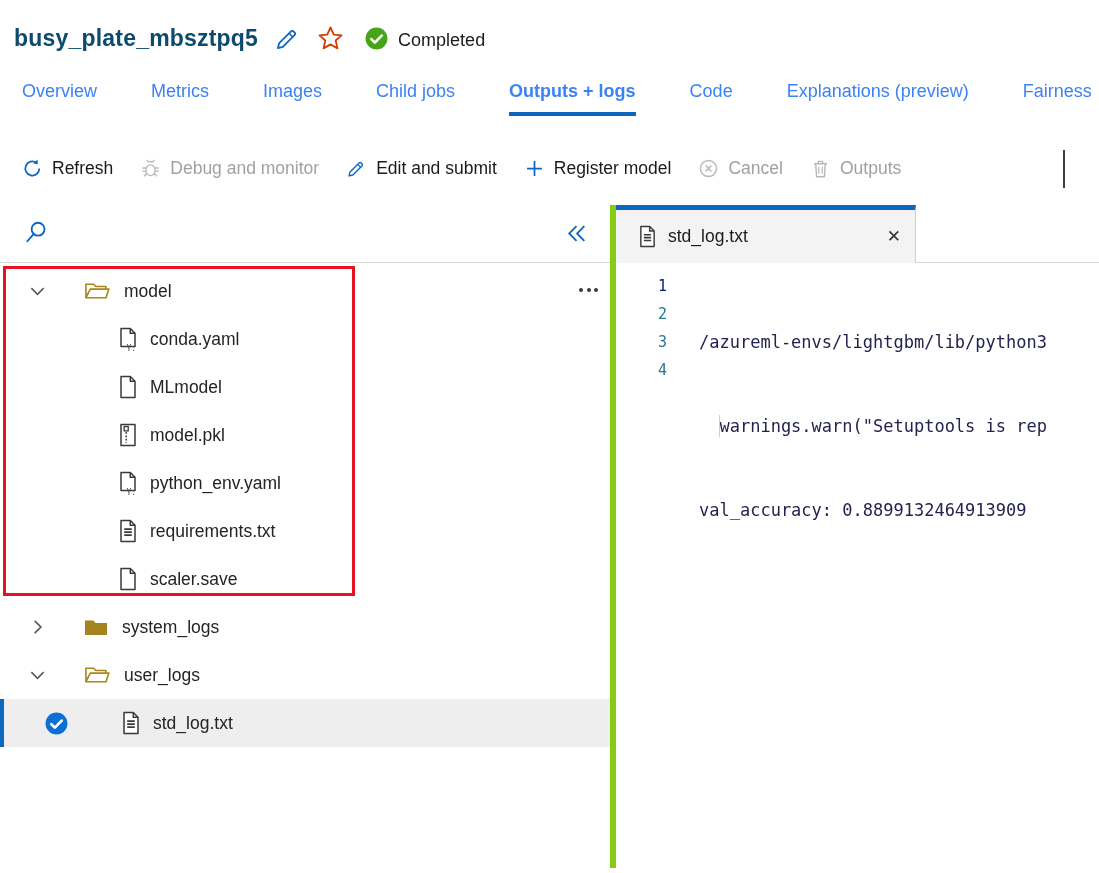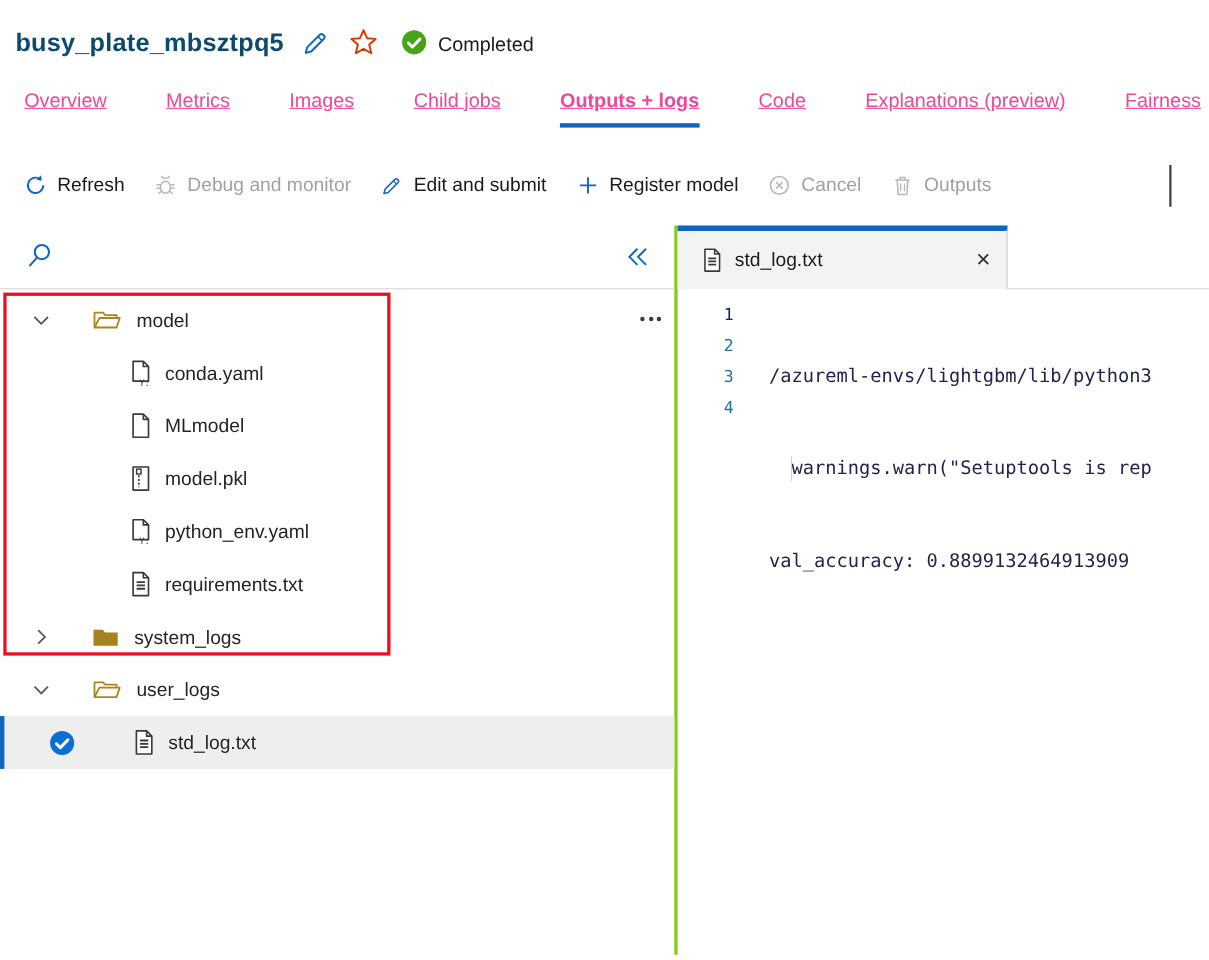--- a/index.html
+++ b/index.html
@@ -9,38 +9,38 @@
   
   .header { padding:12px 0 0 14px; height:64px; display:flex; align-items:center; gap:16px; }
   .job-title { font-size:23px; font-weight:bold; color:#0c4a6e; letter-spacing:.2px; }
   .hicon { display:inline-flex; align-items:center; }
   .status-badge { display:flex; align-items:flex-end; gap:9px; margin-left:4px; }
   .status-label { font-size:18px; color:#1c1b1a; }
 
   
   .tabs { display:flex; gap:54px; padding-left:22px; height:54px; align-items:center;
     width:1099px; overflow:hidden; }
-  .tab { font-size:18px; color:#ec4899; white-space:nowrap; position:relative;
-    height:100%; display:flex; align-items:center; cursor:pointer; flex:0 0 auto;text-decoration:underline; }
+  .tab { font-size:18px; color:#3b82f6; white-space:nowrap; position:relative;
+    height:100%; display:flex; align-items:center; cursor:pointer; flex:0 0 auto; }
   .tab.active { font-weight:bold; }
   .tab.active::after { content:""; position:absolute; left:0; right:0; bottom:2px;
     height:4px; background:#0d66c2; }
 
   
   .toolbar { height:87px; display:flex; align-items:center; padding:14px 0 0 22px; }
   .titem { display:flex; align-items:center; gap:9px; margin-right:27px; font-size:17.5px;
     color:#1b1a19; cursor:pointer; white-space:nowrap; }
   .titem .ticon { color:#0d66c2; display:inline-flex; }
   .titem.disabled { color:#a3a1a0; cursor:default; }
   .titem.disabled .ticon { color:#b9b7b5; }
   .tdiv { width:2px; height:38px; background:#3f3e3d; margin-left:auto; margin-right:34px; }
 
   
   .main { display:flex; height:663px; }
-  .left { width:616px; border-right:3px solid #84cc16; display:flex; flex-direction:column; }
+  .left { width:616px; border-right:6px solid #84cc16; display:flex; flex-direction:column; }
   .right { flex:1; min-width:0; display:flex; flex-direction:column; }
 
   
   .searchrow { position:relative; height:58px; border-bottom:1px solid #d8d8d8; flex:0 0 auto; }
   .searchrow .sicon { position:absolute; left:24px; top:15px; color:#0d66c2; }
   .searchrow .collapse { position:absolute; right:22px; top:18px; color:#0d66c2; cursor:pointer; }
 
   
   .tree { position:relative; padding-top:4px; flex:1; }
   .hlbox { position:absolute; left:3px; top:3px; width:352px; height:330px;
@@ -312,20 +312,28 @@
 
       <div class="trow file">
         <span class="fico">
             <svg width="20" height="24">
               <use href="#i-filetext"></use>
             </svg>
           </span>
         <span class="flabel">requirements.txt</span>
       </div>
 
+      <div class="trow file">
+        <span class="fico">
+            <svg width="20" height="24">
+              <use href="#i-file"></use>
+            </svg>
+          </span>
+        <span class="flabel">scaler.save</span>
+      </div>
 
       <div class="trow">
         <span class="chev collapsed">
             <svg width="19" height="18">
               <use href="#i-chevdown"></use>
             </svg>
           </span>
         <span class="folder">
             <svg width="24" height="19">
               <use href="#i-folderclosed"></use>

